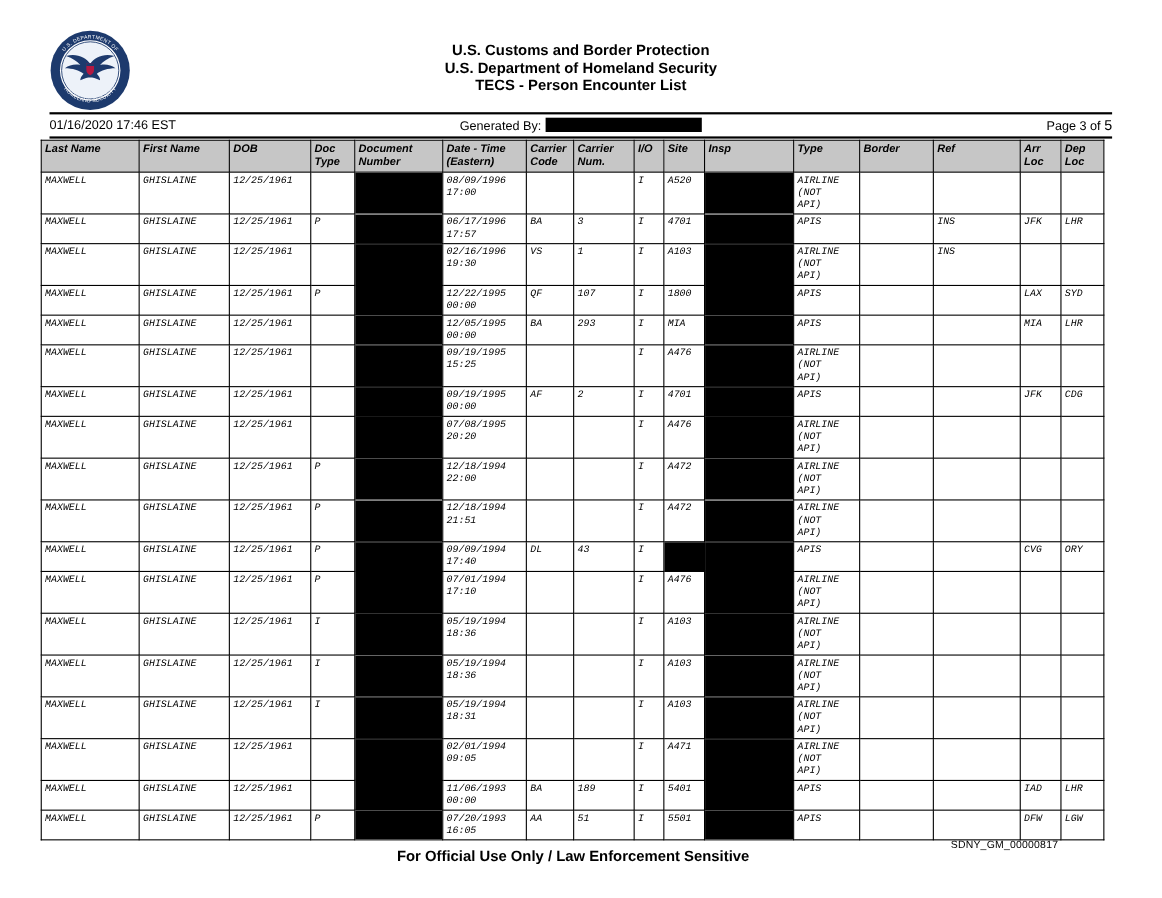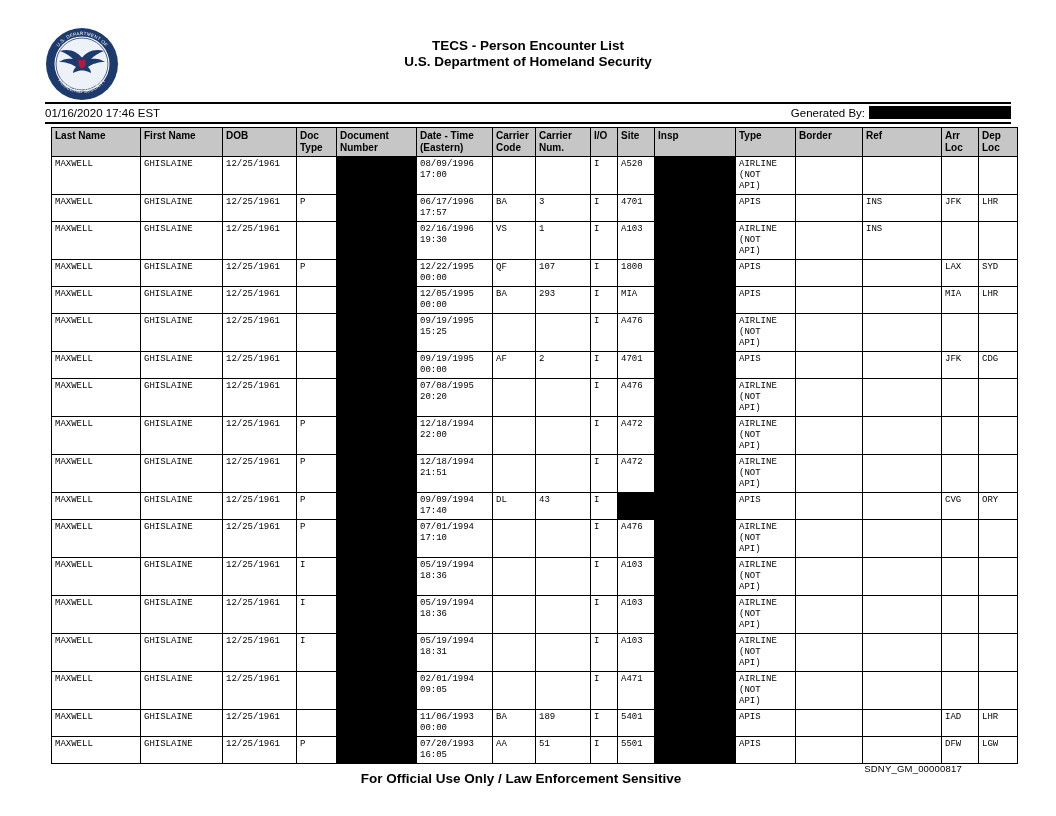--- a/index.html
+++ b/index.html
@@ -38,24 +38,25 @@
     display: inline-block;
     width: 142px; height: 13px;
     background: #000000;
     margin-left: 4px;
     vertical-align: -2px;
   }
   .page-num { font-size: 13px; }
 
   table.encounter-table {
     position: absolute;
-    top: 127px; left: 51px;
+    top: 127px; left: 37px;
     width: 966px;
     border-collapse: collapse;
     table-layout: fixed;
+    font-style: italic;
   }
   .encounter-table th, .encounter-table td {
     border: 1px solid #000000;
     vertical-align: top;
     overflow: hidden;
     white-space: pre-line;
   }
   .encounter-table th {
     background: #c6c6c6;
     font-family: "Liberation Sans", sans-serif;
@@ -105,28 +106,33 @@
     </text>
     <text font-size="4.6" font-family="Liberation Sans, sans-serif" fill="#ffffff" letter-spacing="0.3">
       <textPath href="#sealBottom" xlink:href="#sealBottom" startOffset="50%" text-anchor="middle">HOMELAND SECURITY</textPath>
     </text>
     <path fill="#1d3a6d" d="M38 32 C34 26 25 22 16 25 C22 27 26 30 29 33 C24 32 19 33 15 36 C22 36 28 38 32 41 C30 43 29 45 29 47 C33 45 36 44.5 38 44.5 C40 44.5 43 45 47 47 C47 45 46 43 44 41 C48 38 54 36 61 36 C57 33 52 32 47 33 C50 30 54 27 60 25 C51 22 42 26 38 32 Z"></path>
     <path fill="#b31942" d="M34.5 31.5 h7 v6 q0 3.5 -3.5 5 q-3.5 -1.5 -3.5 -5 Z"></path>
     <path fill="#1d3a6d" d="M34.5 31.5 h7 v2.6 h-7 Z"></path>
   </svg>
 
   <div class="titles">
+    <div class="title-line">U.S. Customs and Border Protection</div>
+    <div class="title-line">U.S. Department of Homeland Security</div>
     <div class="title-line">TECS - Person Encounter List</div>
-    <div class="title-line">U.S. Department of Homeland Security</div>
   </div>
 
   <div class="info-line">
     <div class="info-left">01/16/2020 17:46 EST</div>
     <div class="info-center">
       <span>Generated By:</span><span class="gen-redaction"></span>
+    </div>
+    <div class="info-right">
+      <span>Page 3 of</span>
+      <span class="page-num">5</span>
     </div>
   </div>
 
   <table class="encounter-table">
     <colgroup>
       <col style="width:89px">
         <col style="width:82px">
         <col style="width:74px">
         <col style="width:40px">
       <col style="width:80px">

